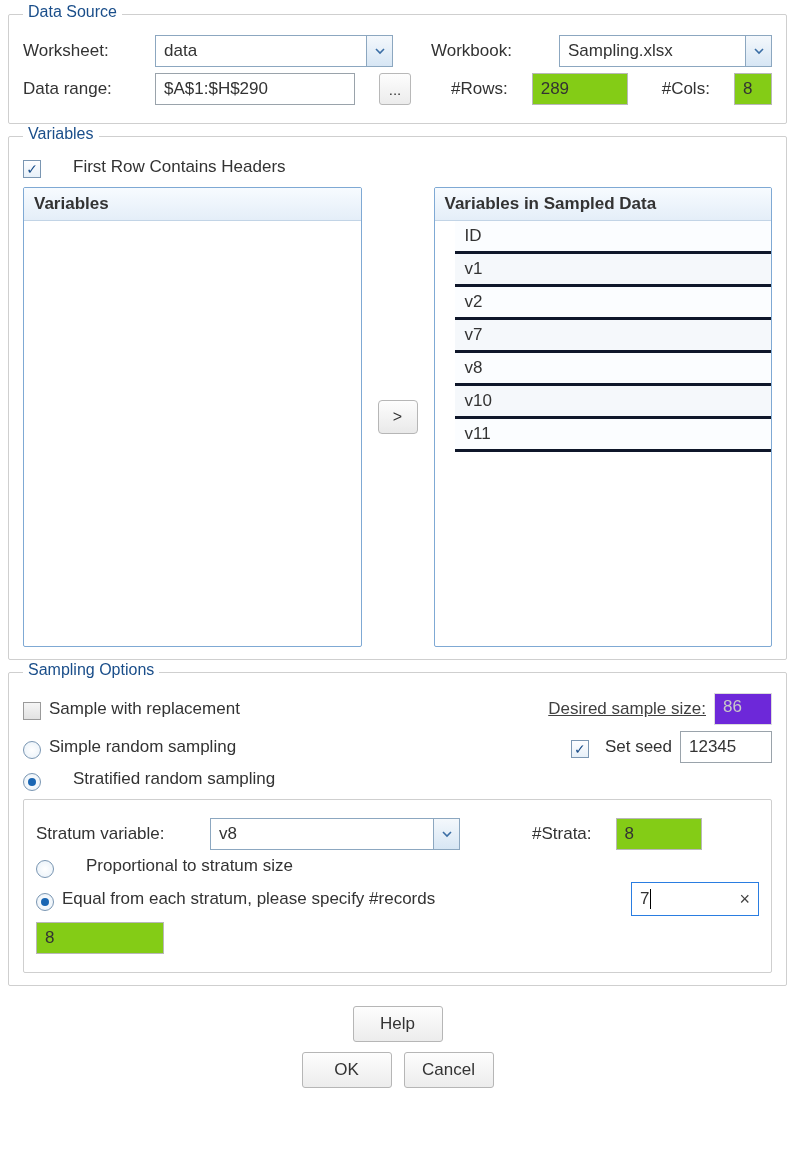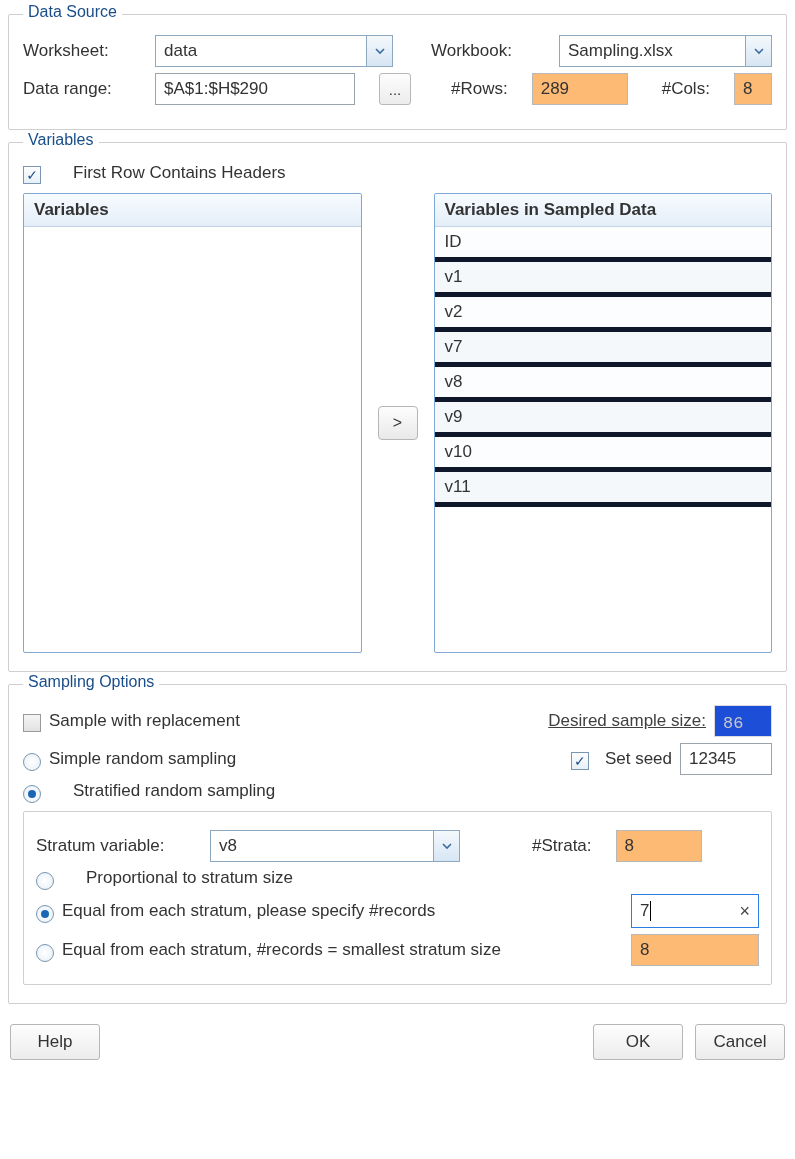--- a/index.html
+++ b/index.html
@@ -8,21 +8,21 @@
     font-size: 17px;
     color: #333;
     background: #fff;
     margin: 0;
     padding: 6px;
     width: 795px;
   }
   .groupbox {
     border: 1px solid #cfcfcf;
     border-radius: 2px;
-    padding: 14px 14px 18px 14px;
+    padding: 14px 14px 12px 14px;
     margin: 8px 2px 12px 2px;
     position: relative;
   }
   .groupbox-title {
     position: absolute;
     top: -12px;
     left: 14px;
     background: #fff;
     padding: 0 5px;
     color: #1a4e8a;
@@ -58,21 +58,21 @@
   }
   .combo-btn svg { width: 10px; height: 10px; }
   .textbox {
     border: 1px solid #9aa3ab;
     background: #fff;
     height: 32px;
     padding: 3px 8px;
     display:flex;align-items:center;
   }
   .textbox.readonly {
-    background: #fdba74;
+    background: #84cc16;
     border: 1px solid #b8b8b8;
   }
   .small-btn {
     height: 32px;
     min-width: 32px;
     border: 1px solid #b8b8b8;
     border-radius: 3px;
     background: linear-gradient(#fdfdfd,#ececec);
     display:flex;align-items:center;justify-content:center;
     font-size:15px;
@@ -93,22 +93,23 @@
   }
   .listbox-header {
     background: linear-gradient(#f7fbff,#e4eef8);
     border-bottom:1px solid #c2d4e6;
     padding:6px 10px;
     font-weight:600;
   }
   .listbox-body { flex:1; overflow:auto; }
   .list-row {
     padding:5px 10px;
-    border-bottom:5px solid #0f172a;
+    border-bottom:3px solid #0f172a;
     background:#fbfdff;
+    margin-left:20px;
   }
   .list-row:nth-child(even){background:#f5f8fb;}
   .move-col {
     display:flex;align-items:center;justify-content:center;
     width:48px;
   }
   .move-btn {
     width:40px;height:34px;
     border:1px solid #b6b6b6;border-radius:4px;
     background:linear-gradient(#fdfdfd,#e9e9e9);
@@ -132,40 +133,40 @@
     width:18px;height:18px;border-radius:50%;
     border:1px solid #7a96b2;
     background:radial-gradient(#fff,#e7f0f8);
     display:inline-flex;align-items:center;justify-content:center;
     margin-right:8px;
     position:relative;top:3px;
   }
   .radio-dot{width:8px;height:8px;border-radius:50%;background:#1a66b3;}
   .disabled-text { color:#404040;text-decoration:underline; }
   .disabled-box {
-    border:1px solid #dcdcdc;background:#1d4ed8;color:#c8c8c8;
-    height:32px;padding:3px 8px;display:flex;align-items:flex-end;font-family:Liberation Mono, monospace;
+    border:1px solid #dcdcdc;background:#6d28d9;color:#c8c8c8;
+    height:32px;padding:3px 8px;display:flex;align-items:flex-start;
   }
   .inner-box {
     border:1px solid #cfcfcf;border-radius:2px;
     padding:12px;margin-top:10px;
   }
   .active-input {
     border:1px solid #2a7de1;background:#fff;height:34px;
     display:flex;align-items:center;justify-content:space-between;
     padding:0 8px 0 8px;
   }
   .cursor-line {
     display:inline-block;width:1px;height:20px;background:#000;
     margin-left:1px;vertical-align:middle;
   }
   .clear-x { font-size:18px;color:#444; }
   .footer-row {
     display:flex;justify-content:space-between;align-items:center;
-    padding:8px 4px 4px 4px;gap:10px;
+    padding:8px 4px 4px 4px;gap:10px;flex-direction:column;
   }
   .btn {
     min-width:90px;height:36px;
     border:1px solid #b6b6b6;border-radius:3px;
     background:linear-gradient(#fdfdfd,#ececec);
     display:flex;align-items:center;justify-content:center;
   }
 </style>
 </head>
 <body>
@@ -234,21 +235,20 @@
       </div>
     </div>
     <div class="listbox">
       <div class="listbox-header">Variables in Sampled Data</div>
       <div class="listbox-body" id="sampled-body">
           <div class="list-row">ID</div>
           <div class="list-row">v1</div>
           <div class="list-row">v2</div>
           <div class="list-row">v7</div>
           <div class="list-row">v8</div>
-          <div class="list-row">v9</div>
           <div class="list-row">v10</div>
           <div class="list-row">v11</div>
         </div>
     </div>
   </div>
 </div>
 
 <div class="groupbox">
   <div class="groupbox-title">Sampling Options</div>
 
@@ -319,24 +319,20 @@
       </div>
       <div class="active-input" style="width:128px">
         <span>
           <span>7</span><span class="cursor-line"></span>
         </span>
         <span class="clear-x">×</span>
       </div>
     </div>
 
     <div class="row" style="justify-content:space-between">
-      <div style="display:flex;align-items:center">
-        <span class="radio"></span>
-        <span>Equal from each stratum, #records = smallest stratum size</span>
-      </div>
       <div class="textbox readonly" style="width:128px">
         <span>8</span>
       </div>
     </div>
   </div>
 </div>
 
 <div class="footer-row">
   <div class="btn">
     <span>Help</span>

